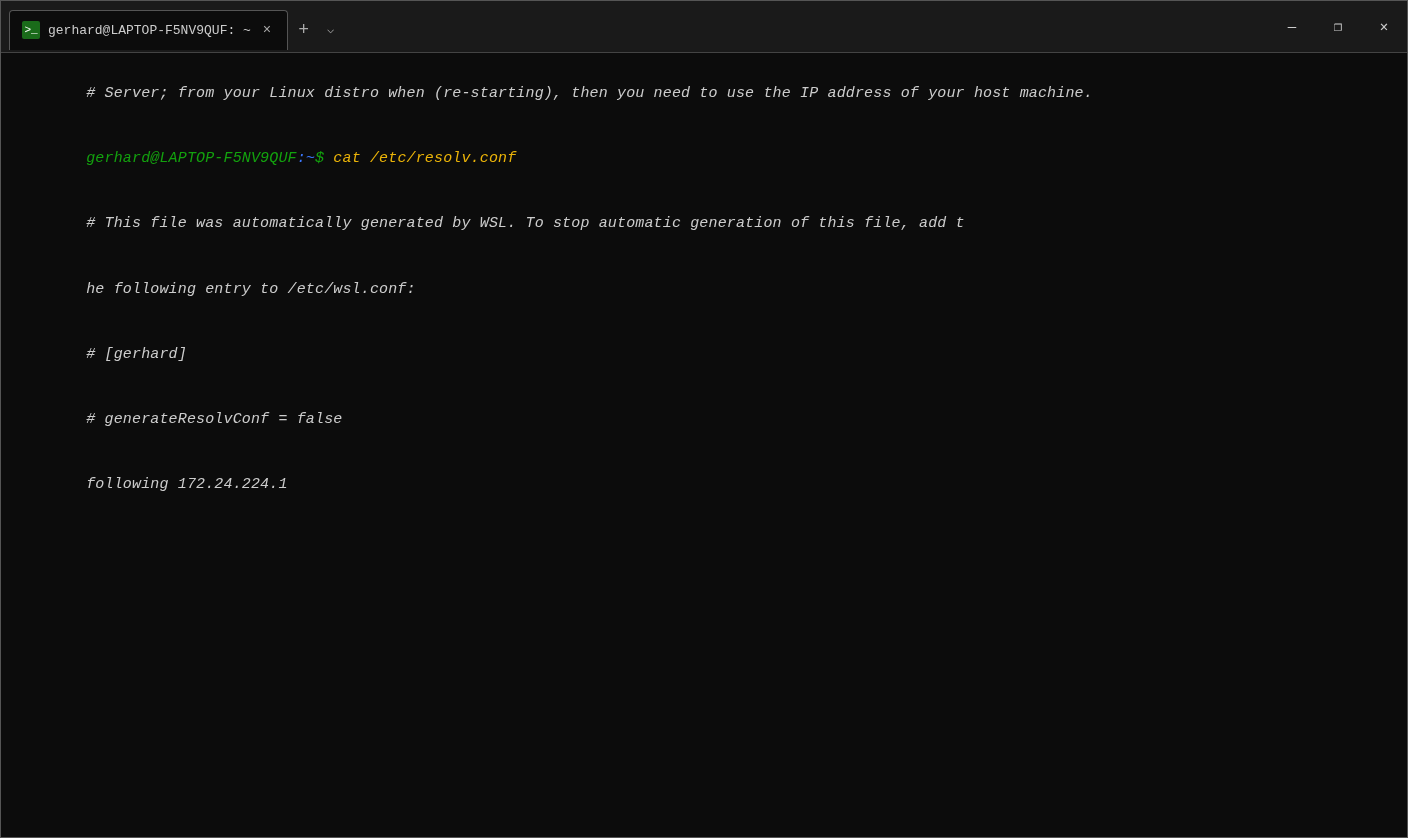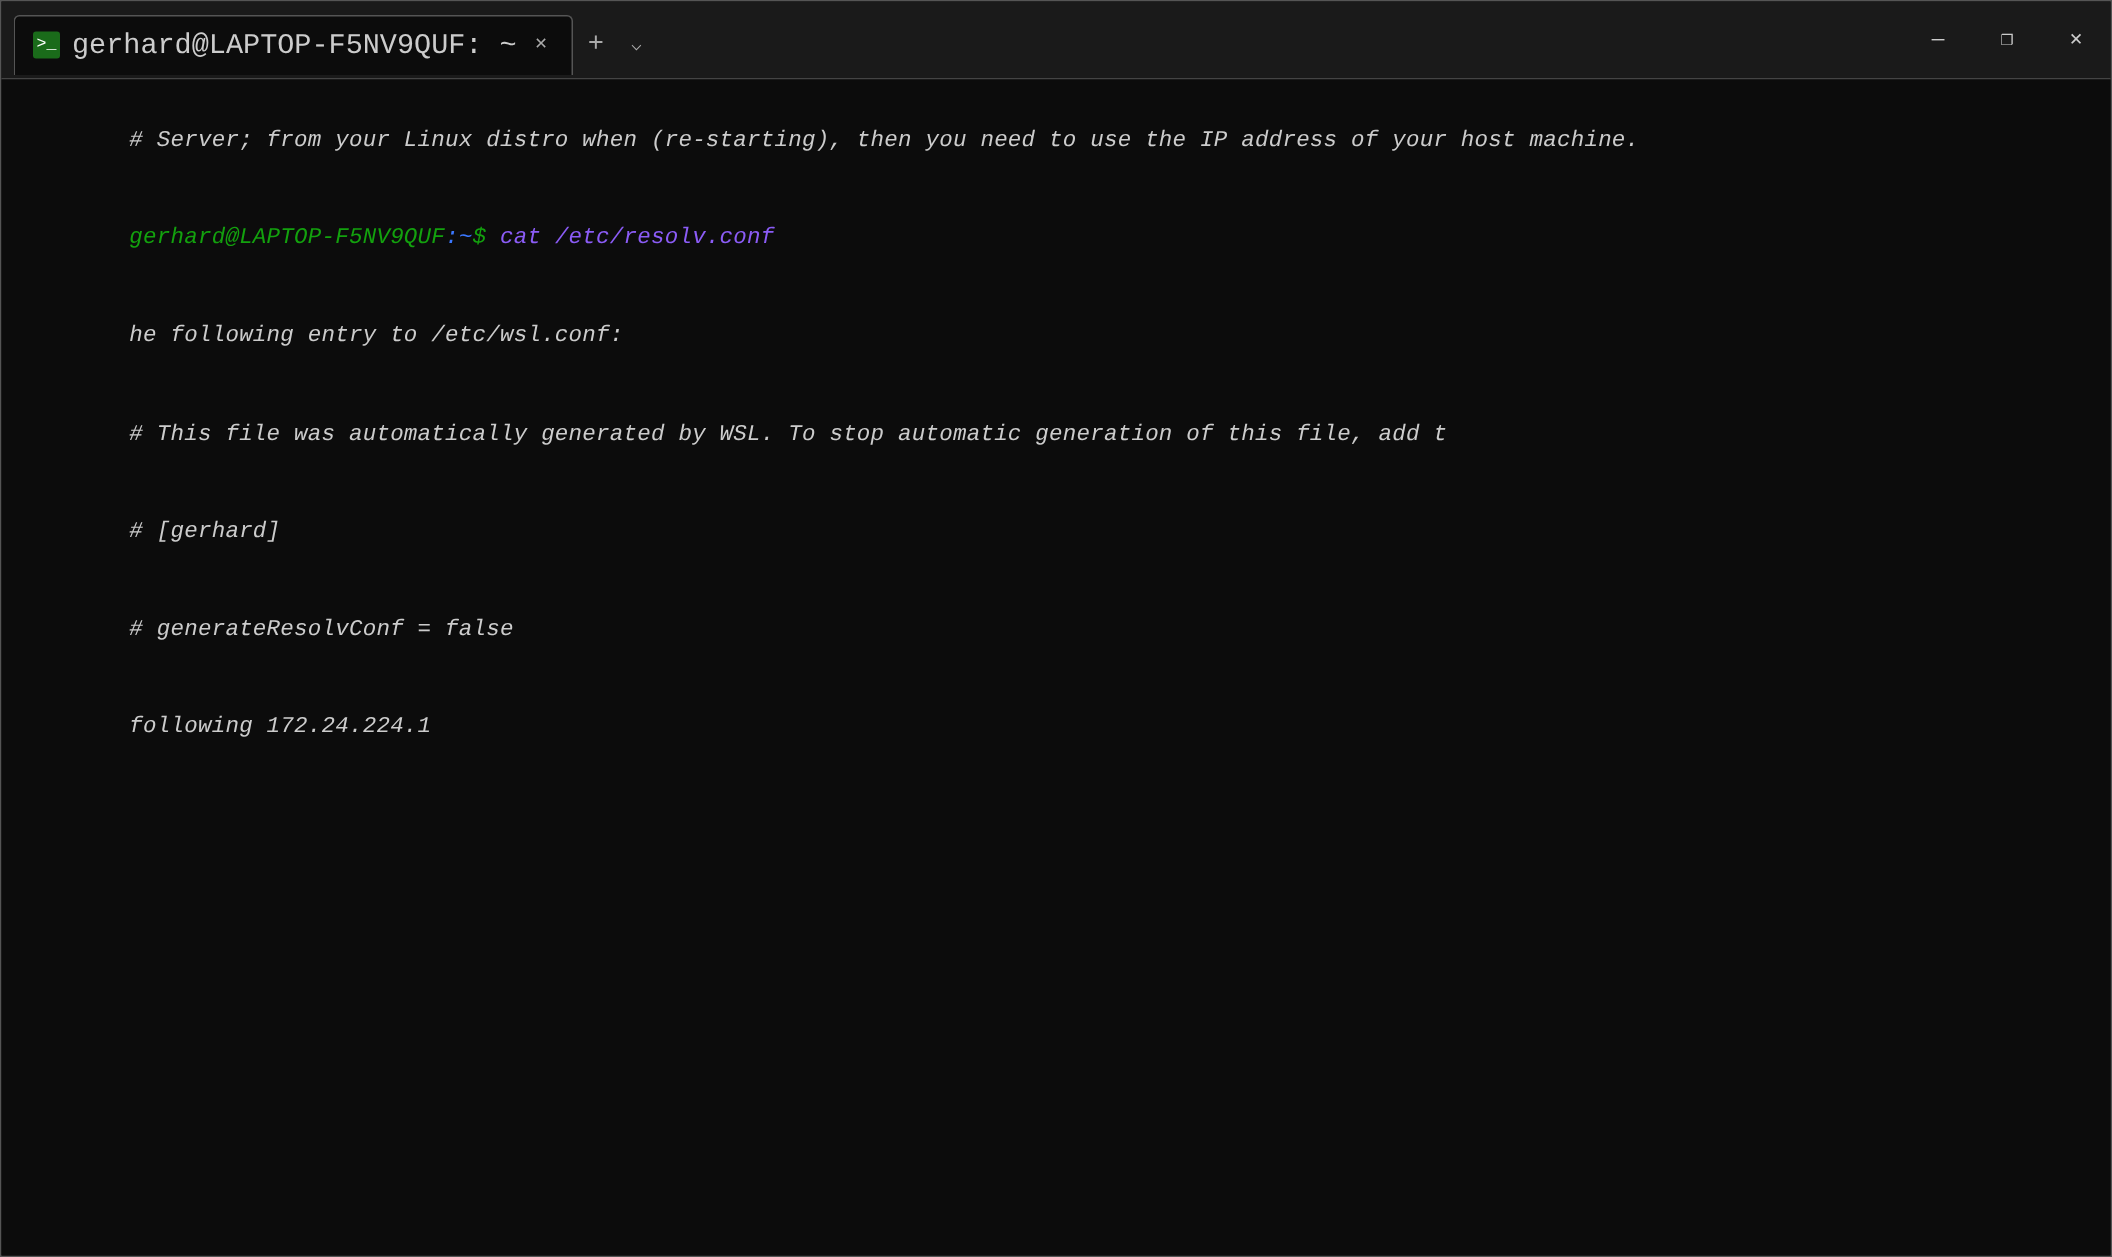--- a/index.html
+++ b/index.html
@@ -56,21 +56,21 @@
       display: flex;
       align-items: center;
       justify-content: center;
       font-size: 11px;
       color: #fff;
       flex-shrink: 0;
     }
 
     .tab-title {
       color: #ccc;
-      font-size: 19px;
+      font-size: 13px;
       flex: 1;
     }
 
     .tab-close {
       color: #aaa;
       font-size: 14px;
       cursor: pointer;
       padding: 2px 4px;
       border-radius: 3px;
     }
@@ -140,21 +140,21 @@
 
     .prompt-tilde {
       color: #3b78ff;
     }
 
     .prompt-dollar {
       color: #13a10e;
     }
 
     .cmd-text {
-      color: #8b5cf6;
+      color: #eab308;
     }
 
     .comment-text {
       color: #cccccc;
     }
   </style>
 </head>
 <body>
 
 <div class="window">
@@ -180,24 +180,24 @@
 
       <div class="line">
         <span class="comment-text"># Server; from your Linux distro when (re-starting), then you need to use the IP address of your host machine.</span>
       </div>
 
       <div class="line">
         <span class="prompt-user">gerhard@LAPTOP-F5NV9QUF</span><span class="prompt-tilde">:~</span><span class="prompt-dollar">$</span><span class="cmd-text"> cat /etc/resolv.conf</span>
       </div>
 
       <div class="line">
+        <span class="comment-text"># This file was automatically generated by WSL. To stop automatic generation of this file, add t</span>
+      </div>
+      <div class="line">
         <span class="comment-text">he following entry to /etc/wsl.conf:</span>
-      </div>
-      <div class="line">
-        <span class="comment-text"># This file was automatically generated by WSL. To stop automatic generation of this file, add t</span>
       </div>
       <div class="line">
         <span class="comment-text"># [gerhard]</span>
       </div>
       <div class="line">
         <span class="comment-text"># generateResolvConf = false</span>
       </div>
       <div class="line">
         <span class="comment-text">following 172.24.224.1</span>
       </div>

